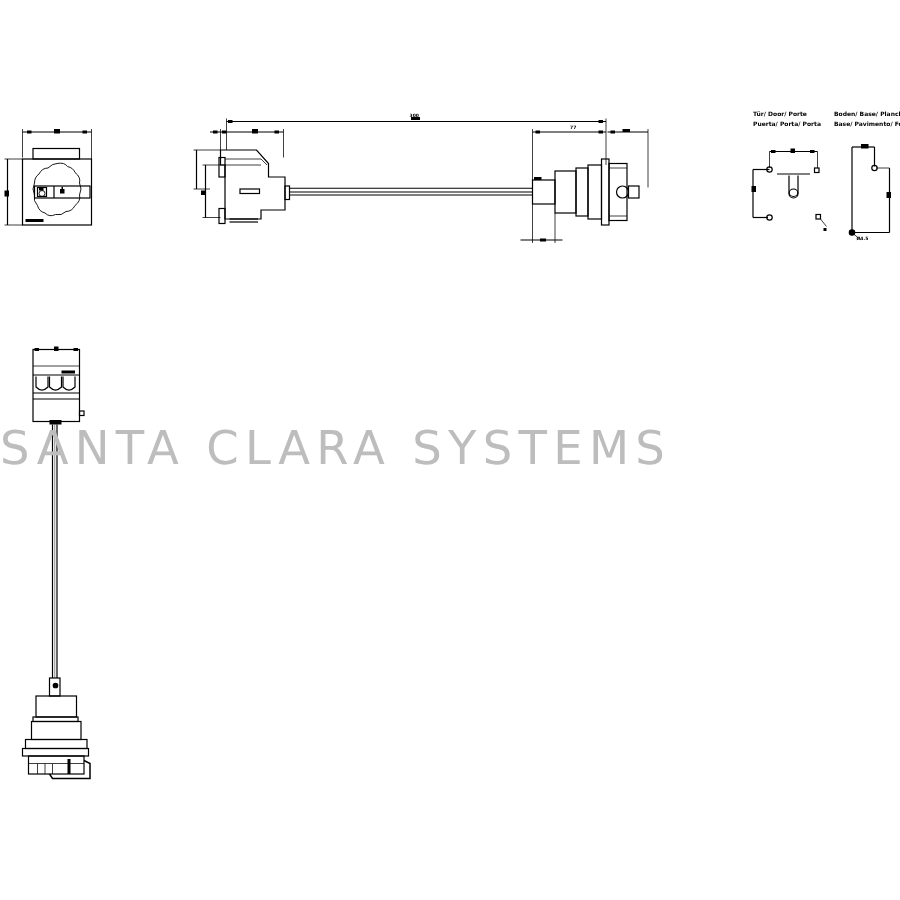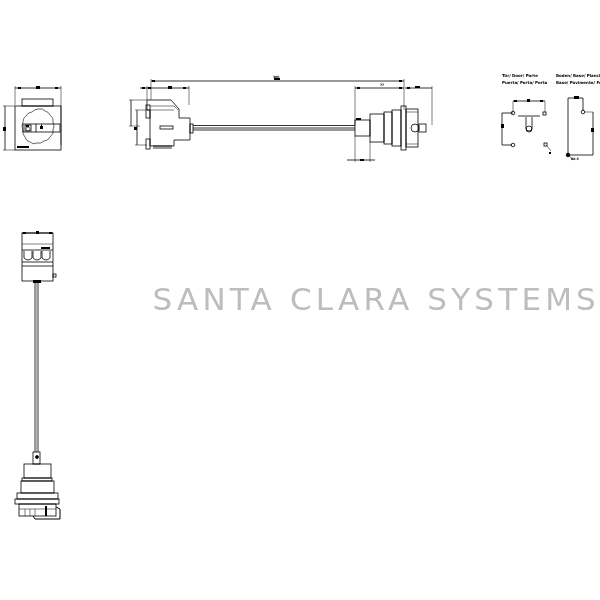--- a/index.html
+++ b/index.html
@@ -1,19 +1,19 @@
 <!DOCTYPE html>
 <html><head>
   <meta charset="utf-8">
   <style>
     html, body { margin: 0; padding: 0; background: #ffffff; }
     body { width: 600px; height: 600px; position: relative; overflow: hidden; font-family: "Liberation Sans", sans-serif; }
     .drawing { position: absolute; left: 0; top: 0; width: 600px; height: 600px; }
     .watermark {
-      position: absolute; left: 0; top: 281px; width: 600px; text-align: right;
+      position: absolute; left: 0; top: 281px; width: 600px; text-align: left;
       font-family: "DejaVu Sans", sans-serif; font-size: 31px; letter-spacing: 4.2px;
       color: #bdbdbd; white-space: nowrap; font-weight: normal; pointer-events: none;
     }
     .lbl { position: absolute; font-family: "DejaVu Sans", sans-serif; font-size: 4px; font-weight: bold; color: #000; white-space: nowrap; line-height: 5px; }
     .dim { position: absolute; font-family: "DejaVu Sans", sans-serif; font-size: 3px; font-weight: bold; color: #000; white-space: nowrap; }
   </style>
 </head>
 <body>
 
 <svg class="drawing" viewBox="0 0 600 600" xmlns="http://www.w3.org/2000/svg" fill="none" stroke="#000" stroke-width="0.8">

